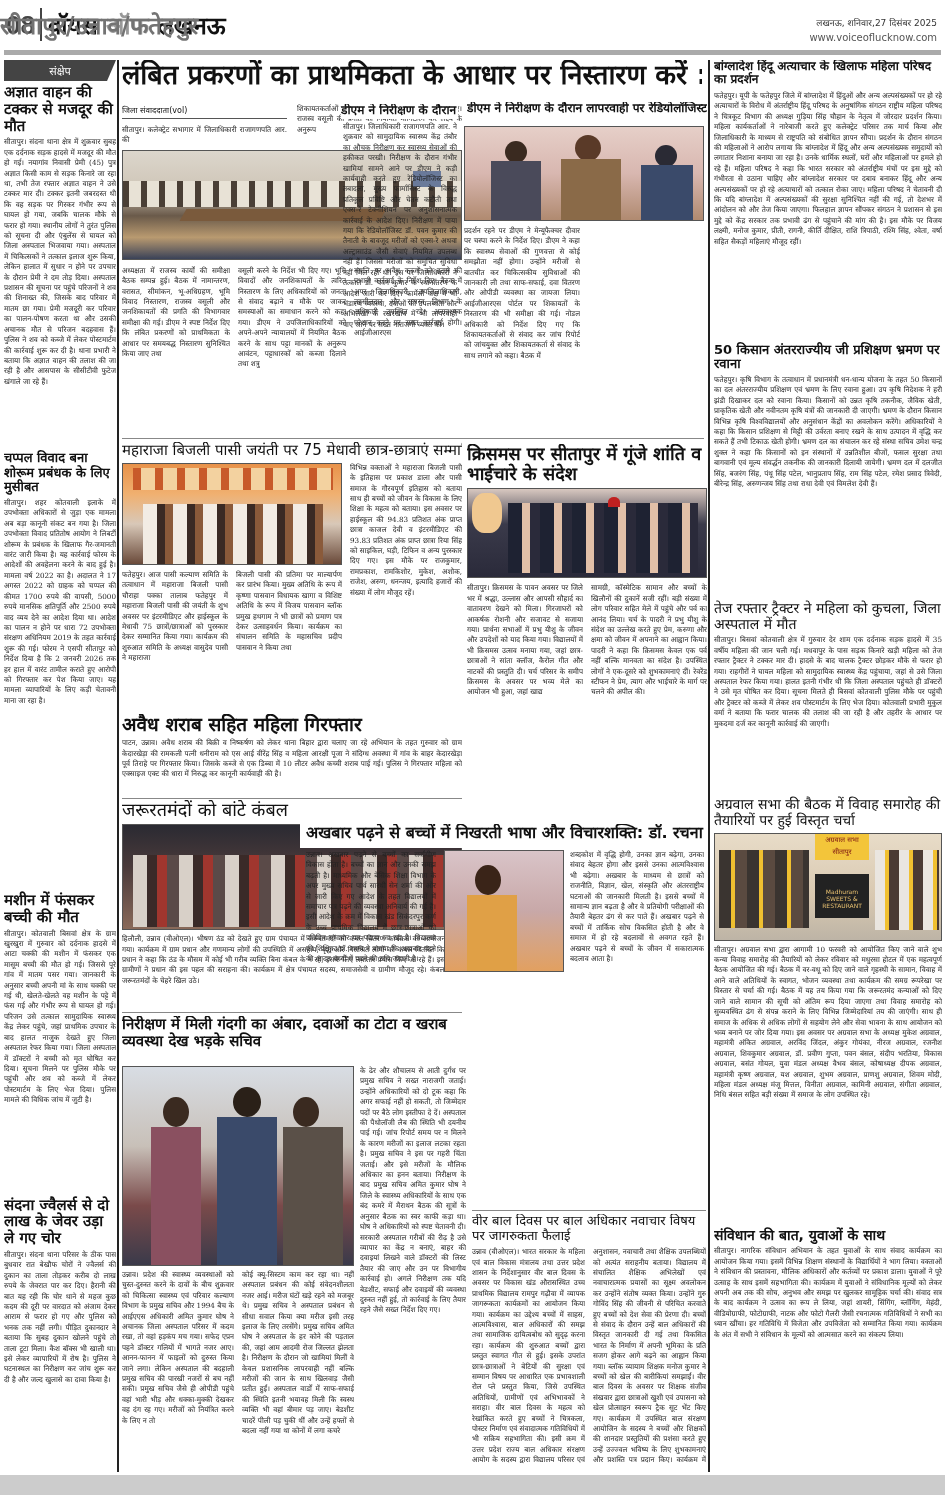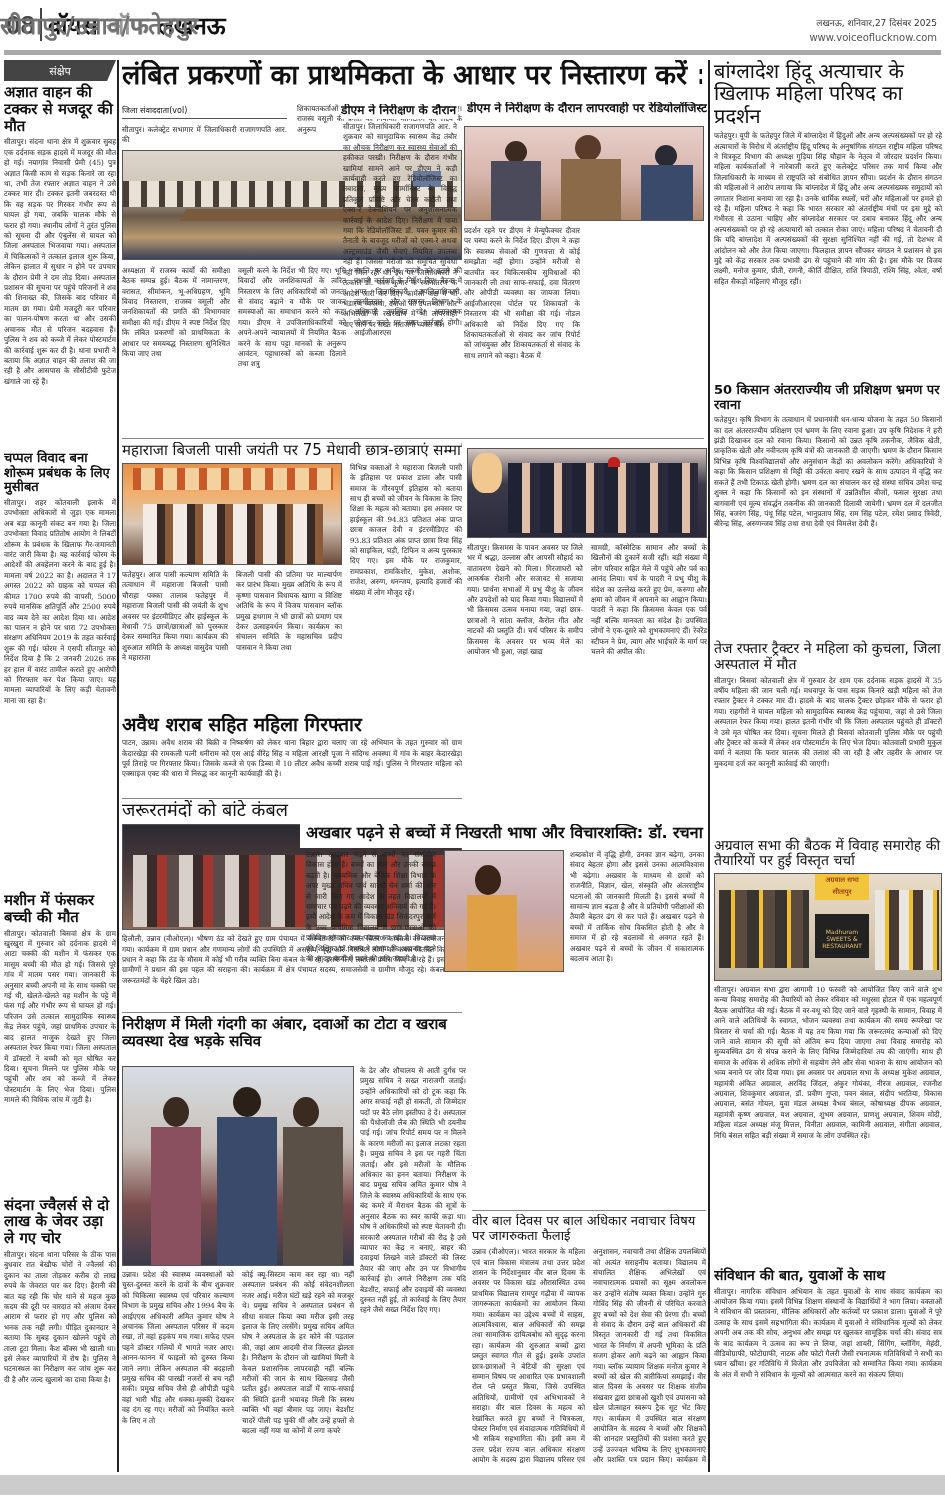--- a/index.html
+++ b/index.html
@@ -94,21 +94,21 @@
 </div>
 <div class="col" style="left:464px;top:226px;width:240px;height:210px">
   <div class="cols2">
     <div class="txt" style="height:206px;overflow:hidden">प्रदर्शन रहने पर डीएम ने मेन्यूफैक्चर दीवार पर चस्पा करने के निर्देश दिए। डीएम ने कहा कि स्वास्थ्य सेवाओं की गुणवत्ता से कोई समझौता नहीं होगा। उन्होंने मरीजों से बातचीत कर चिकित्सकीय सुविधाओं की जानकारी ली तथा साफ-सफाई, दवा वितरण और ओपीडी व्यवस्था का जायजा लिया। आईजीआरएस पोर्टल पर शिकायतों के निस्तारण की भी समीक्षा की गई। नोडल अधिकारी को निर्देश दिए गए कि शिकायतकर्ताओं से संवाद कर जांच रिपोर्ट को जांचयुक्त और शिकायतकर्ता से संवाद के साथ लगाने को कहा। बैठक में</div>
   </div>
 </div>
 
 <div class="vrule" style="left:708px;top:60px;height:1412px"></div>
 
 <div class="col" style="left:714px;top:60px;width:228px;height:1412px">
-  <div class="h" style="font-size:20px;font-weight:normal">बांग्लादेश हिंदू अत्याचार के खिलाफ महिला परिषद का प्रदर्शन</div>
+  <div class="h" style="font-size:12px;font-weight:bold">बांग्लादेश हिंदू अत्याचार के खिलाफ महिला परिषद का प्रदर्शन</div>
   <div class="txt" style="height:248px;overflow:hidden;margin-top:4px">फतेहपुर। यूपी के फतेहपुर जिले में बांग्लादेश में हिंदुओं और अन्य अल्पसंख्यकों पर हो रहे अत्याचारों के विरोध में अंतर्राष्ट्रीय हिंदू परिषद के अनुषांगिक संगठन राष्ट्रीय महिला परिषद ने चित्रकूट विभाग की अध्यक्ष गुड़िया सिंह चौहान के नेतृत्व में जोरदार प्रदर्शन किया। महिला कार्यकर्ताओं ने नारेबाजी करते हुए कलेक्ट्रेट परिसर तक मार्च किया और जिलाधिकारी के माध्यम से राष्ट्रपति को संबोधित ज्ञापन सौंपा। प्रदर्शन के दौरान संगठन की महिलाओं ने आरोप लगाया कि बांग्लादेश में हिंदू और अन्य अल्पसंख्यक समुदायों को लगातार निशाना बनाया जा रहा है। उनके धार्मिक स्थलों, घरों और महिलाओं पर हमले हो रहे हैं। महिला परिषद ने कहा कि भारत सरकार को अंतर्राष्ट्रीय मंचों पर इस मुद्दे को गंभीरता से उठाना चाहिए और बांग्लादेश सरकार पर दबाव बनाकर हिंदू और अन्य अल्पसंख्यकों पर हो रहे अत्याचारों को तत्काल रोका जाए। महिला परिषद ने चेतावनी दी कि यदि बांग्लादेश में अल्पसंख्यकों की सुरक्षा सुनिश्चित नहीं की गई, तो देशभर में आंदोलन को और तेज किया जाएगा। फिलहाल ज्ञापन सौंपकर संगठन ने प्रशासन से इस मुद्दे को केंद्र सरकार तक प्रभावी ढंग से पहुंचाने की मांग की है। इस मौके पर विजय लक्ष्मी, मनोज कुमार, प्रीती, रागनी, कीर्ति दीक्षित, राशि त्रिपाठी, रश्मि सिंह, श्वेता, वर्षा सहित सैकड़ों महिलाएं मौजूद रहीं।</div>
   <div class="h" style="font-size:13px;margin-top:4px">50 किसान अंतरराज्यीय जी प्रशिक्षण भ्रमण पर रवाना</div>
   <div class="txt" style="height:222px;overflow:hidden;margin-top:3px">फतेहपुर। कृषि विभाग के तत्वाधान में प्रधानमंत्री धन-धान्य योजना के तहत 50 किसानों का दल अंतरराज्यीय प्रशिक्षण एवं भ्रमण के लिए रवाना हुआ। उप कृषि निदेशक ने हरी झंडी दिखाकर दल को रवाना किया। किसानों को उन्नत कृषि तकनीक, जैविक खेती, प्राकृतिक खेती और नवीनतम कृषि यंत्रों की जानकारी दी जाएगी। भ्रमण के दौरान किसान विभिन्न कृषि विश्वविद्यालयों और अनुसंधान केंद्रों का अवलोकन करेंगे। अधिकारियों ने कहा कि किसान प्रशिक्षण से मिट्टी की उर्वरता बनाए रखने के साथ उत्पादन में वृद्धि कर सकते हैं तभी टिकाऊ खेती होगी। भ्रमण दल का संचालन कर रहे संस्था सचिव उमेश चन्द्र शुक्ल ने कहा कि किसानों को इन संस्थानों में उन्नतिशील बीजों, फसल सुरक्षा तथा बागवानी एवं मूल्य संवर्द्धन तकनीक की जानकारी दिलायी जायेगी। भ्रमण दल में दलजीत सिंह, बजरंग सिंह, पंथू सिंह पटेल, भानुप्रताप सिंह, राम सिंह पटेल, रमेश प्रसाद त्रिवेदी, बीरेन्द्र सिंह, अरुणन्जय सिंह तथा राधा देवी एवं विमलेश देवी हैं।</div>
   <div class="h" style="font-size:14px;font-weight:normal;margin-top:4px">तेज रफ्तार ट्रैक्टर ने महिला को कुचला, जिला अस्पताल में मौत</div>
   <div class="txt" style="height:158px;overflow:hidden;margin-top:3px">सीतापुर। बिसवां कोतवाली क्षेत्र में गुरुवार देर शाम एक दर्दनाक सड़क हादसे में 35 वर्षीय महिला की जान चली गई। मधवापुर के पास सड़क किनारे खड़ी महिला को तेज रफ्तार ट्रैक्टर ने टक्कर मार दी। हादसे के बाद चालक ट्रैक्टर छोड़कर मौके से फरार हो गया। राहगीरों ने घायल महिला को सामुदायिक स्वास्थ्य केंद्र पहुंचाया, जहां से उसे जिला अस्पताल रेफर किया गया। हालत इतनी गंभीर थी कि जिला अस्पताल पहुंचते ही डॉक्टरों ने उसे मृत घोषित कर दिया। सूचना मिलते ही बिसवां कोतवाली पुलिस मौके पर पहुंची और ट्रैक्टर को कब्जे में लेकर शव पोस्टमार्टम के लिए भेज दिया। कोतवाली प्रभारी मुकुल वर्मा ने बताया कि फरार चालक की तलाश की जा रही है और तहरीर के आधार पर मुकदमा दर्ज कर कानूनी कार्रवाई की जाएगी।</div>
   <div class="h" style="font-size:14px;font-weight:normal;margin-top:4px">अग्रवाल सभा की बैठक में विवाह समारोह की तैयारियों पर हुई विस्तृत चर्चा</div>
   <div class="photo" style="position:relative;height:108px;margin-top:4px;background:linear-gradient(180deg,#e8dcc8 0%,#d8c8b0 60%,#bdb4a6 100%)">
     <div style="position:absolute;left:100px;top:0;width:54px;height:26px;background:#f3c53a;color:#7a1010;font-size:7px;text-align:center;line-height:12px">अग्रवाल सभा सीतापुर</div>
     <div style="position:absolute;left:100px;top:40px;width:54px;height:44px;background:#222;color:#e8c070;font-size:6px;text-align:center;padding-top:14px">Madhuram SWEETS &amp; RESTAURANT</div>
     <div style="position:absolute;left:4px;top:16px;width:90px;height:78px;background:repeating-linear-gradient(90deg,#3a3430 0 12px,#f0c030 12px 16px,#5a4a40 16px 28px)"></div>
@@ -129,20 +129,21 @@
     </div>
     <div class="txt" style="flex:1;height:268px;overflow:hidden">विभिन्न वक्ताओं ने महाराजा बिजली पासी के इतिहास पर प्रकाश डाला और पासी समाज के गौरवपूर्ण इतिहास को बताया साथ ही बच्चों को जीवन के विकास के लिए शिक्षा के महत्व को बताया। इस अवसर पर हाईस्कूल की 94.83 प्रतिशत अंक प्राप्त छात्रा काजल देवी व इंटरमीडिएट की 93.83 प्रतिशत अंक प्राप्त छात्रा रिया सिंह को साइकिल, घड़ी, टिफिन व अन्य पुरस्कार दिए गए। इस मौके पर राजकुमार, रामप्रकाश, रामकिशोर, मुकेश, अशोक, राजेश, अरुण, धनन्जय, इत्यादि हजारों की संख्या में लोग मौजूद रहें।</div>
   </div>
   <div style="position:absolute;left:0;top:128px;width:220px" class="cols2">
     <div class="txt" style="height:140px;overflow:hidden">फतेहपुर। आज पासी कल्याण समिति के तत्वाधान में महाराजा बिजली पासी चौराहा पक्का तालाब फतेहपुर में महाराजा बिजली पासी की जयंती के शुभ अवसर पर इंटरमीडिएट और हाईस्कूल के मेधावी 75 छात्रों/छात्राओं को पुरस्कार देकर सम्मानित किया गया। कार्यक्रम की शुरुआत समिति के अध्यक्ष वासुदेव पासी ने महाराजा</div>
     <div class="txt" style="height:140px;overflow:hidden">बिजली पासी की प्रतिमा पर माल्यार्पण कर प्रारंभ किया। मुख्य अतिथि के रूप में कृष्णा पासवान विधायक खागा व विशिष्ट अतिथि के रूप में विजय पासवान ब्लॉक प्रमुख हथगाम ने भी छात्रों को प्रमाण पत्र देकर उत्साहवर्धन किया। कार्यक्रम का संचालन समिति के महासचिव प्रदीप पासवान ने किया तथा</div>
   </div>
 </div>
 
 <div class="col" style="left:467px;top:444px;width:240px;height:356px">
+  <div class="h" style="font-size:18px">क्रिसमस पर सीतापुर में गूंजे शांति व भाईचारे के संदेश</div>
   <div class="photo" style="position:relative;height:90px;margin-top:4px;background:linear-gradient(180deg,#d8c8c0 0%,#3a3a4a 40%,#2a2a3a 100%)">
     <div style="position:absolute;left:4px;top:4px;width:30px;height:40px;border-radius:40%;background:#f0c890"></div>
     <div style="position:absolute;left:40px;top:14px;width:190px;height:70px;background:repeating-linear-gradient(90deg,#1e2232 0 14px,#e2c0a8 14px 22px,#2a2a3a 22px 32px)"></div>
     <div style="position:absolute;left:140px;top:8px;width:12px;height:10px;background:#c02020;border-radius:50% 50% 0 0"></div>
   </div>
   <div class="cols2" style="margin-top:5px">
     <div class="txt" style="height:205px;overflow:hidden">सीतापुर। क्रिसमस के पावन अवसर पर जिले भर में श्रद्धा, उल्लास और आपसी सौहार्द का वातावरण देखने को मिला। गिरजाघरों को आकर्षक रोशनी और सजावट से सजाया गया। प्रार्थना सभाओं में प्रभु यीशु के जीवन और उपदेशों को याद किया गया। विद्यालयों में भी क्रिसमस उत्सव मनाया गया, जहां छात्र-छात्राओं ने सांता क्लॉज, कैरोल गीत और नाटकों की प्रस्तुति दी। चर्च परिसर के समीप क्रिसमस के अवसर पर भव्य मेले का आयोजन भी हुआ, जहां खाद्य</div>
     <div class="txt" style="height:205px;overflow:hidden">सामग्री, कॉस्मेटिक सामान और बच्चों के खिलौनों की दुकानें सजी रहीं। बड़ी संख्या में लोग परिवार सहित मेले में पहुंचे और पर्व का आनंद लिया। चर्च के पादरी ने प्रभु यीशु के संदेश का उल्लेख करते हुए प्रेम, करुणा और क्षमा को जीवन में अपनाने का आह्वान किया। पादरी ने कहा कि क्रिसमस केवल एक पर्व नहीं बल्कि मानवता का संदेश है। उपस्थित लोगों ने एक-दूसरे को शुभकामनाएं दीं। रेवरेंड स्टीफन ने प्रेम, त्याग और भाईचारे के मार्ग पर चलने की अपील की।</div>
   </div>
 </div>

